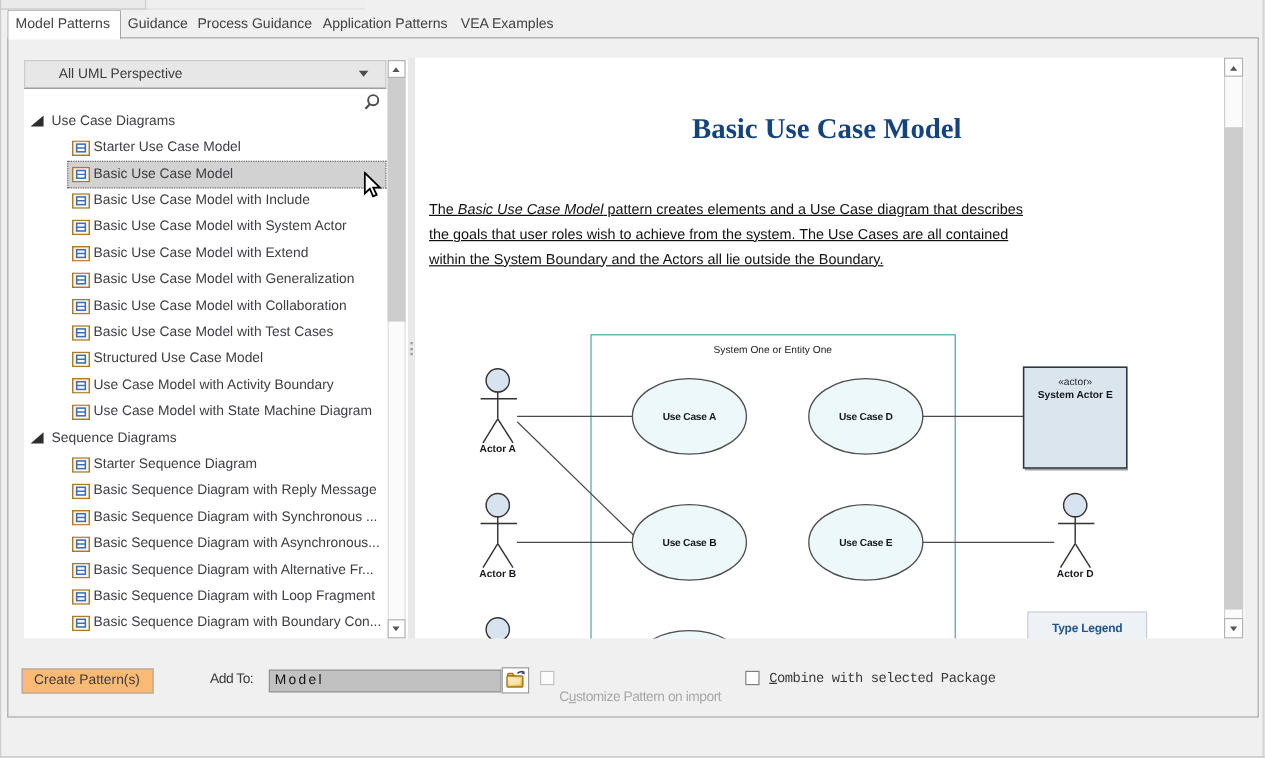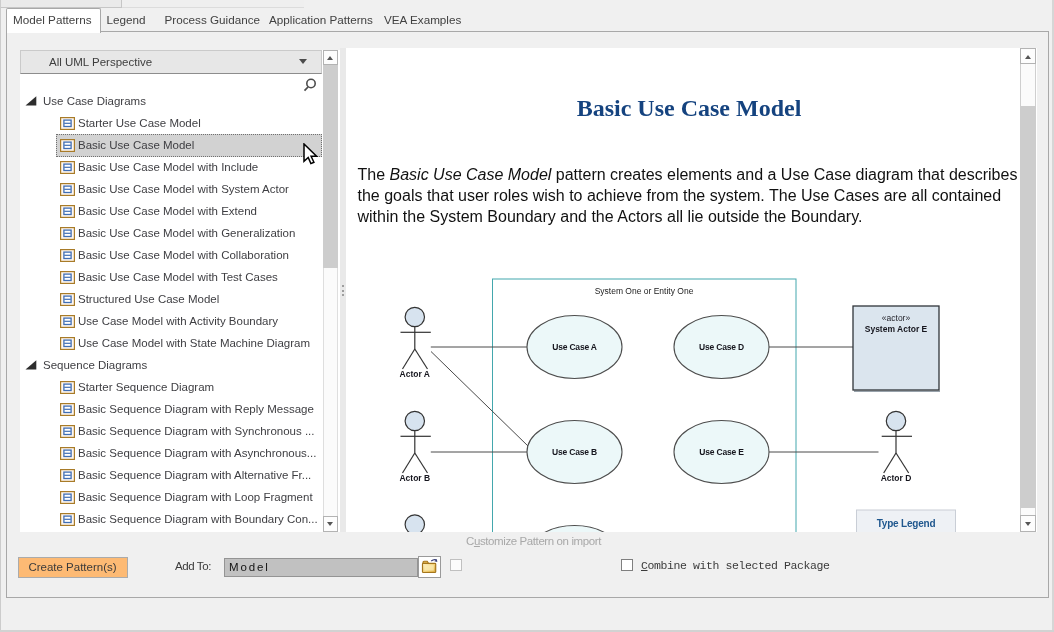--- a/index.html
+++ b/index.html
@@ -11,21 +11,21 @@
 </head>
 <body>
 
   <div class="abs" style="left:0;top:0;width:121px;height:7px;background:#eaeaea;border-bottom:1px solid #c6c6c6;border-right:1px solid #c6c6c6;"></div>
   <div class="abs" style="left:122px;top:0;width:182px;height:7px;background:#efefef;border-bottom:1px solid #dcdcdc;"></div>
 
   <div class="abs" style="left:6px;top:31px;width:1041px;height:565px;border:1px solid #a8a8a8;background:#f0f0f0;"></div>
 
   <div class="abs" style="left:6px;top:8px;width:93px;height:24px;background:#ffffff;border:1px solid #a8a8a8;border-bottom:none;border-radius:2px 2px 0 0;"></div>
   <span class="tablbl" style="left:13px;top:14px;">Model Patterns</span>
-  <span class="tablbl" style="left:106.5px;top:14px;">Legend</span>
+  <span class="tablbl" style="left:106.5px;top:14px;">Guidance</span>
   <span class="tablbl" style="left:164.5px;top:14px;">Process Guidance</span>
   <span class="tablbl" style="left:269px;top:14px;text-align:right;">Application Patterns</span>
   <span class="tablbl" style="left:384px;top:14px;">VEA Examples</span>
 
   <div class="abs" style="left:20px;top:50px;width:320px;height:482px;background:#ffffff;"></div>
 
   <div class="abs" style="left:20px;top:50px;width:300px;height:22px;background:#e7e7e7;border:1px solid #cacaca;border-bottom:1px solid #8d8d8d;"></div>
   <span class="row" style="left:25px;top:55px;color:#3d3d3d;margin-left:24px;">All UML Perspective</span>
   <div class="abs" style="left:299px;top:59px;width:0;height:0;border-left:4.5px solid transparent;border-right:4.5px solid transparent;border-top:5px solid #4c4c4c;"></div>
 
@@ -164,21 +164,21 @@
 
   <div class="abs" style="left:340px;top:48px;width:5.5px;height:484px;background:#e9e9e9;"></div>
   <div class="abs" style="left:342px;top:285px;width:2px;height:2px;background:#9e9e9e;"></div>
   <div class="abs" style="left:342px;top:289.5px;width:2px;height:2px;background:#9e9e9e;"></div>
   <div class="abs" style="left:342px;top:294px;width:2px;height:2px;background:#9e9e9e;"></div>
 
   <div class="abs" style="left:345.5px;top:48px;width:691px;height:484px;background:#ffffff;"></div>
 
   <div class="abs" style="left:689px;top:94.5px;transform:translateX(-50%);font-family:'Liberation Serif',serif;font-weight:bold;font-size:24px;color:#15437f;white-space:nowrap;">Basic Use Case Model</div>
 
-  <div class="abs" style="left:357.5px;top:163.5px;font-size:16px;line-height:21px;color:#111111;">The <i>Basic Use Case Model</i> pattern creates elements and a Use Case diagram that describes<br>the goals that user roles wish to achieve from the system. The Use Cases are all contained<br>within the System Boundary and the Actors all lie outside the Boundary.</div>
+  <div class="abs" style="left:357.5px;top:163.5px;font-size:12px;line-height:21px;color:#111111;text-decoration:underline;">The <i>Basic Use Case Model</i> pattern creates elements and a Use Case diagram that describes<br>the goals that user roles wish to achieve from the system. The Use Cases are all contained<br>within the System Boundary and the Actors all lie outside the Boundary.</div>
 
   <svg id="diag" class="abs" style="left:345.5px;top:48px;" width="675" height="484" viewBox="0 0 675 484">
     <rect x="146.5" y="231" width="303.5" height="300" fill="none" stroke="#43a7ad" stroke-width="1"></rect>
     <text x="298" y="246" font-size="8.5" fill="#222" text-anchor="middle" font-family="Liberation Sans">System One or Entity One</text>
     <line x1="84.8" y1="299" x2="181" y2="299" stroke="#4a4a4a" stroke-width="1"></line>
     <line x1="85" y1="303.5" x2="182.5" y2="398.5" stroke="#4a4a4a" stroke-width="1"></line>
     <line x1="84.8" y1="404" x2="181" y2="404" stroke="#4a4a4a" stroke-width="1"></line>
     <line x1="423" y1="299" x2="507" y2="299" stroke="#4a4a4a" stroke-width="1"></line>
     <line x1="423" y1="404" x2="532.5" y2="404" stroke="#4a4a4a" stroke-width="1"></line>
     <ellipse cx="228.5" cy="299" rx="47.5" ry="31.5" fill="#ecf8f9" stroke="#4d4d4d" stroke-width="1.1"></ellipse>
@@ -236,21 +236,21 @@
         <stop offset="1" stop-color="#d9a638"></stop>
     </linearGradient>
     </defs>
     <path d="M2 5.5 L2 4.2 Q2 3.2 3 3.2 L6.2 3.2 L7.6 5.5 Z" fill="#e8bb52" stroke="#a5761c" stroke-width="1.1"></path>
     <rect x="1.5" y="5.3" width="13.2" height="9.2" rx="0.8" fill="url(#fg)" stroke="#a5761c" stroke-width="1.2"></rect>
     <rect x="3.4" y="7.2" width="9.4" height="5.4" fill="#fbedb9" opacity="0.75"></rect>
     <path d="M10.2 3.1 Q12.6 1.2 15.3 1.9" fill="none" stroke="#3a3f77" stroke-width="1.3"></path>
     <path d="M15.9 0.9 L16.3 4.1 L13.4 3.2 Z" fill="#3a3f77"></path>
   </svg>
   <div class="abs" style="left:450px;top:559px;width:12px;height:12px;background:#fcfcfc;border:1px solid #c0c0c0;box-sizing:border-box;"></div>
-  <span class="row" style="left:466px;top:534px;color:#a8a8a8;letter-spacing:-0.4px;">C<u>u</u>stomize Pattern on import</span>
+  <span class="row" style="left:466px;top:574px;color:#a8a8a8;letter-spacing:-0.4px;">C<u>u</u>stomize Pattern on import</span>
   <div class="abs" style="left:621px;top:559px;width:12px;height:12px;background:#ffffff;border:1px solid #7f7f7f;box-sizing:border-box;"></div>
   <span class="row" style="left:641px;top:558.5px;color:#3b3b3b;letter-spacing:-0.4px;font-family:Liberation Mono, monospace;"><u>C</u>ombine with selected Package</span>
 
   <div class="abs" style="left:0;top:0;width:1px;height:632px;background:#cccccc;"></div>
   <div class="abs" style="left:1052px;top:0;width:2px;height:632px;background:#d6d6d6;"></div>
   <div class="abs" style="left:0;top:630px;width:1054px;height:2px;background:#d2d2d2;"></div>
 
   <svg class="abs" style="left:303px;top:143px;" width="18" height="24" viewBox="0 0 18 24">
     <polygon points="1,1 1,18.2 5.2,14.4 7.9,20.6 10.9,19.3 8.1,13.3 13.6,13.3" fill="#ffffff" stroke="#000000" stroke-width="1.5"></polygon>
   </svg>

